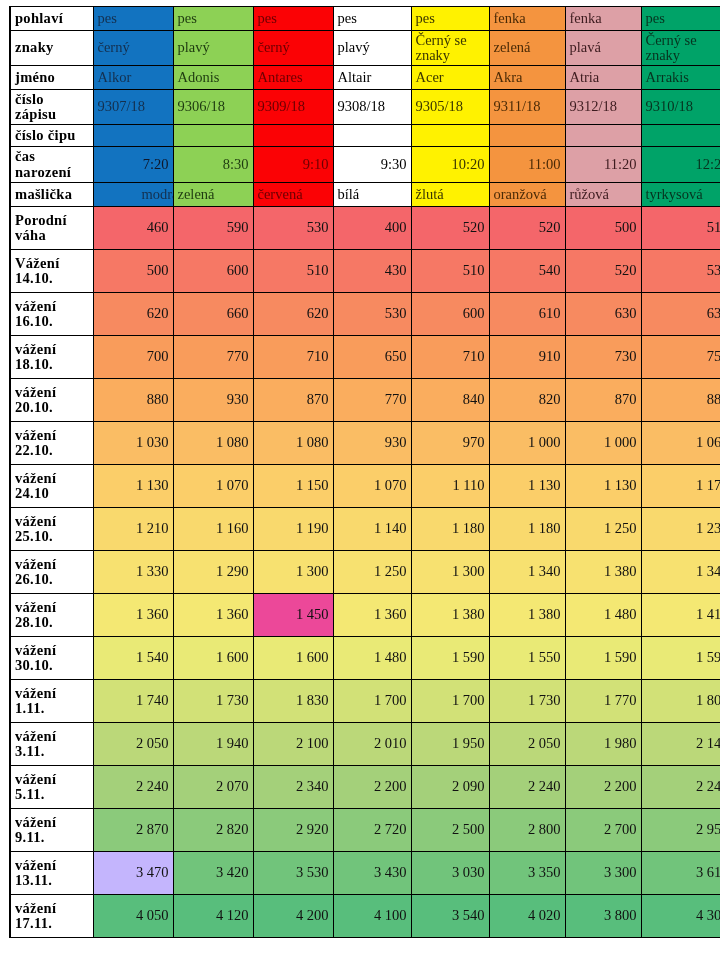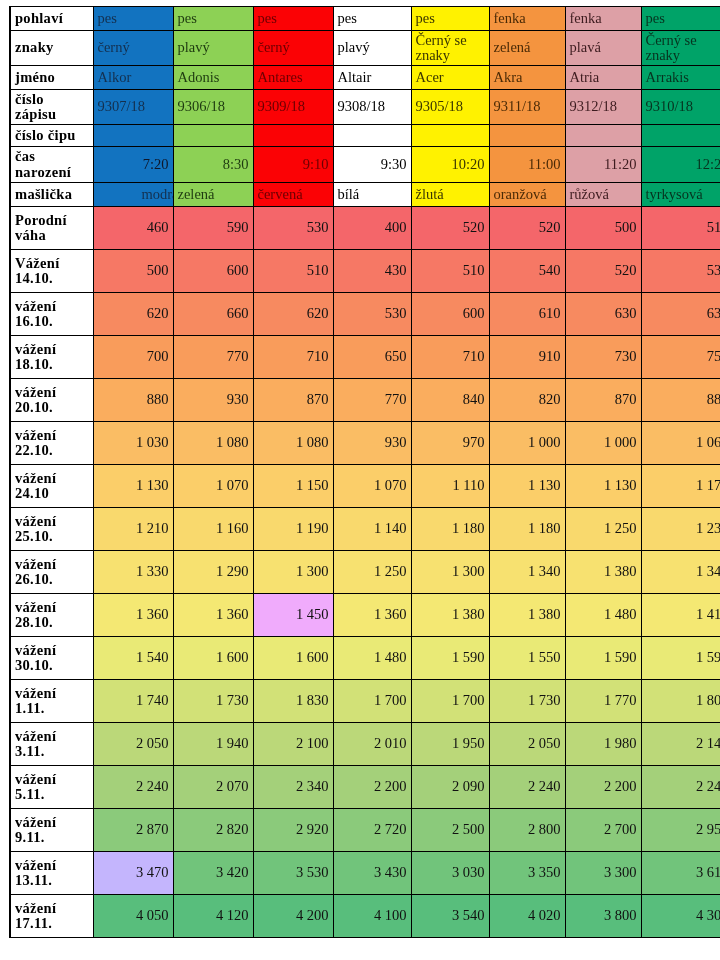--- a/index.html
+++ b/index.html
@@ -248,21 +248,21 @@
           <td class="num thickR" style="background: rgb(247, 225, 112);">1 250</td>
           <td class="num" style="background: rgb(247, 225, 112);">1 300</td>
           <td class="num" style="background: rgb(247, 225, 112);">1 340</td>
           <td class="num" style="background: rgb(247, 225, 112);">1 380</td>
           <td class="num" style="background: rgb(247, 225, 112);">1 340</td>
         </tr>
         <tr style="height: 43px;">
           <td class="lbl outer-left">vážení 28.10.</td>
           <td class="num" style="background: rgb(244, 232, 115);">1 360</td>
           <td class="num" style="background: rgb(244, 232, 115);">1 360</td>
-          <td class="num" style="background: #f0abfc;">1 450</td>
+          <td class="num" style="background: #ec4899;">1 450</td>
           <td class="num thickR" style="background: rgb(244, 232, 115);">1 360</td>
           <td class="num" style="background: rgb(244, 232, 115);">1 380</td>
           <td class="num" style="background: rgb(244, 232, 115);">1 380</td>
           <td class="num" style="background: rgb(244, 232, 115);">1 480</td>
           <td class="num" style="background: rgb(244, 232, 115);">1 410</td>
         </tr>
         <tr style="height: 43px;">
           <td class="lbl outer-left">vážení 30.10.</td>
           <td class="num" style="background: rgb(233, 234, 118);">1 540</td>
           <td class="num" style="background: rgb(233, 234, 118);">1 600</td>

